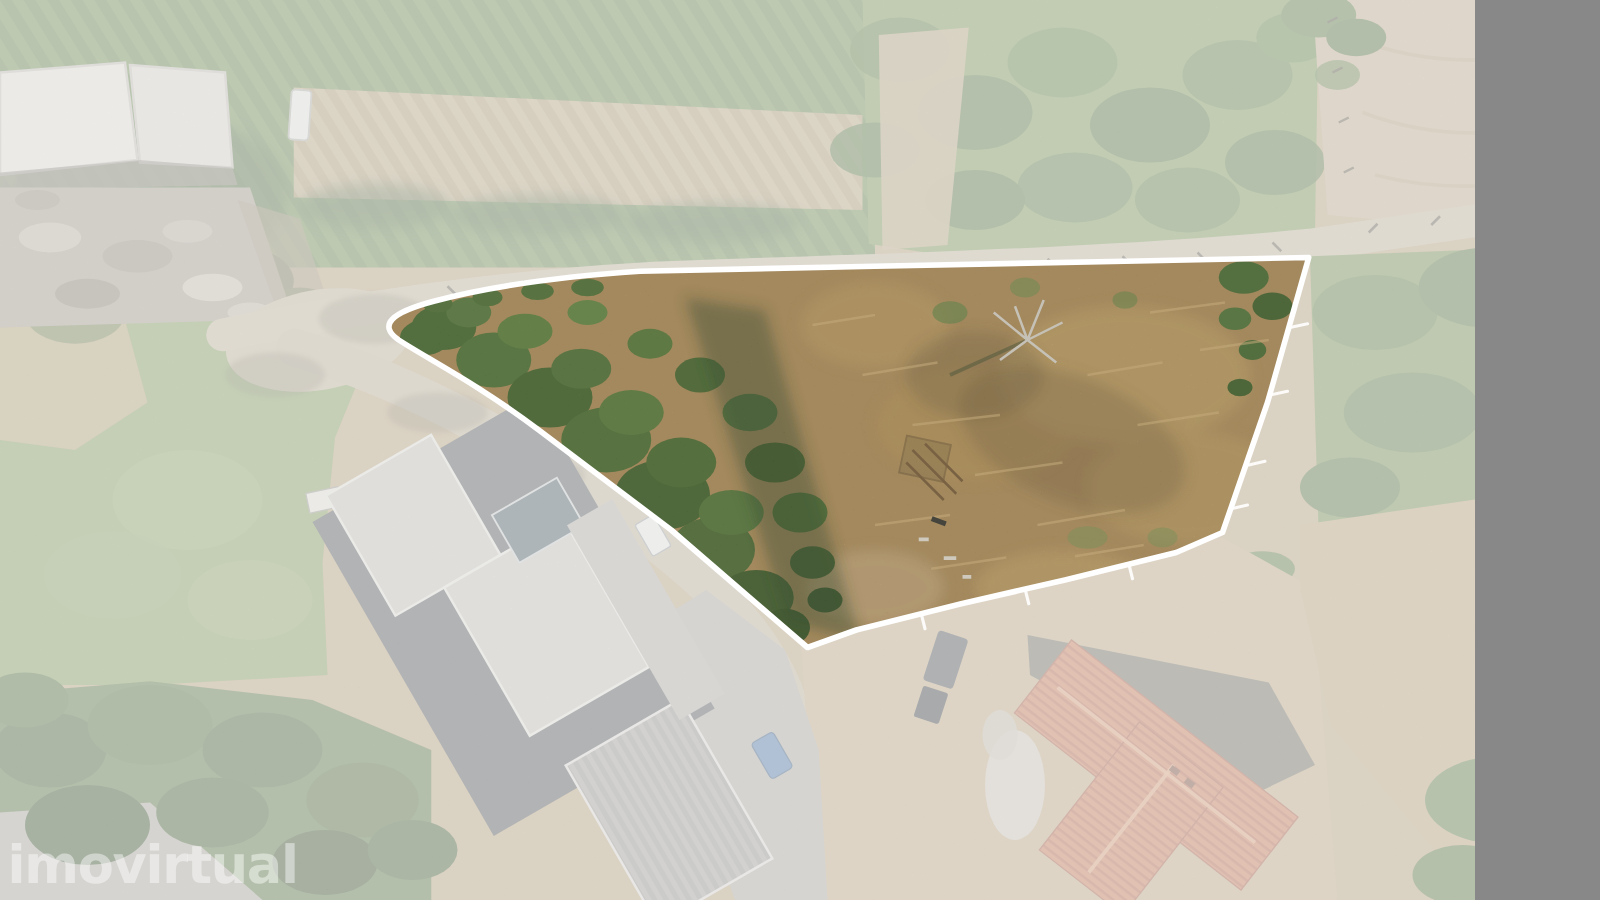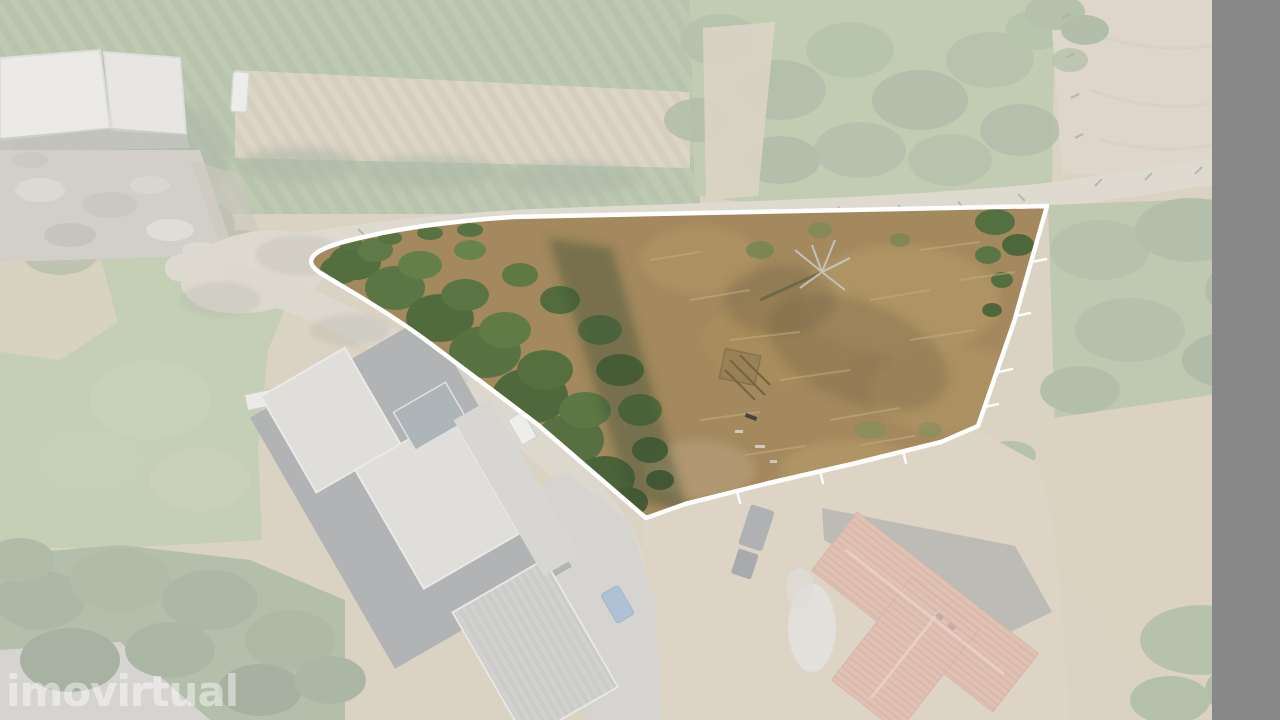--- a/index.html
+++ b/index.html
@@ -1,16 +1,16 @@
 <!DOCTYPE html>
 <html><head>
 <meta charset="utf-8">
 <style>
   html,body{margin:0;padding:0;background:#888;}
-  .stage{position:relative;width:1180px;height:720px;overflow:hidden;font-family:"DejaVu Sans",sans-serif;padding-left:32px;}
+  .stage{position:relative;width:1180px;height:720px;overflow:hidden;font-family:"DejaVu Sans",sans-serif;}
   .stage svg{position:absolute;left:0;top:0;display:block;}
   .watermark{
     position:absolute;left:6px;top:671px;
     font-family:"DejaVu Sans",sans-serif;
     font-weight:bold;font-size:42px;line-height:1;
     letter-spacing:-1px;color:rgba(255,255,255,0.45);
     user-select:none;white-space:nowrap;
   }
   .fade{fill:#ffffff;fill-opacity:0.55;}
   .outline{fill:none;stroke:#ffffff;stroke-width:4.5;stroke-linejoin:round;stroke-linecap:round;}

